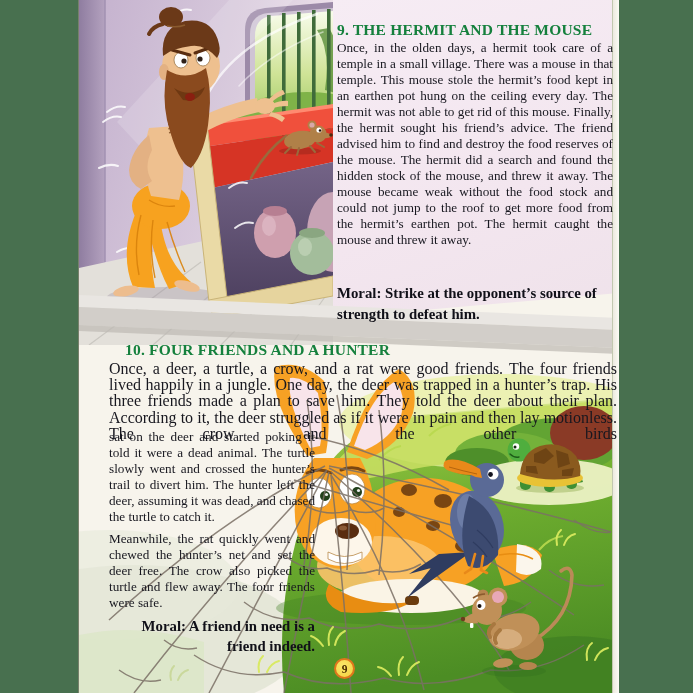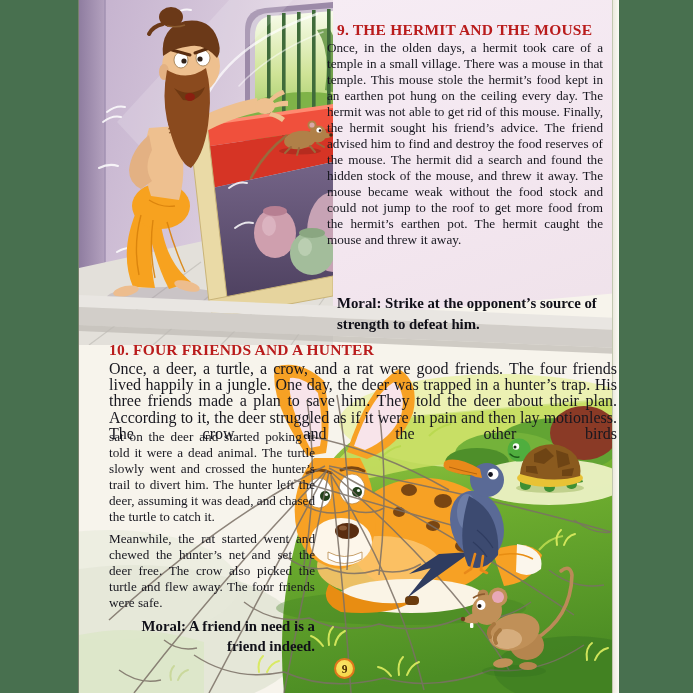--- a/index.html
+++ b/index.html
@@ -20,27 +20,27 @@
   svg{position:absolute;display:block;}
   #illus-top{left:0;top:0;}
   #illus-bottom{left:0;top:340px;}
   #ledge-band{left:0;top:285px;}
   .edge-strip{
     position:absolute;left:533px;top:0;width:7px;height:693px;
     background:linear-gradient(to right,#eceadf,#fcfbf5);
     border-left:1px solid #c2c8b0;box-sizing:border-box;
   }
   .txt{position:absolute;color:#17171f;}
-  .title{font-weight:bold;font-size:15.5px;color:#b91c1c;letter-spacing:.2px;white-space:nowrap;}
+  .title{font-weight:bold;font-size:15.5px;color:#15803d;letter-spacing:.2px;white-space:nowrap;}
   .body-text{font-size:13.2px;line-height:16px;text-align:justify;}
   .moral{font-weight:bold;font-size:14.8px;color:#101018;}
   #t9-title{left:258px;top:21px;}
-  #t9-body{left:248px;top:40px;width:276px;height:244px;overflow:hidden;}
-  #t9-moral{left:258px;top:293px;width:278px;line-height:21px;}
-  #t10-title{left:30px;top:341px;}
+  #t9-body{left:258px;top:40px;width:276px;height:244px;overflow:hidden;}
+  #t9-moral{left:258px;top:283px;width:278px;line-height:21px;}
+  #t10-title{left:46px;top:341px;}
   #t10-para1{left:30px;top:361px;width:508px;height:83px;overflow:hidden;
              font-size:16px;line-height:16.2px;text-align:justify;text-align-last:justify;}
   #t10-col{left:30px;top:429px;width:206px;}
   #t10-col p{margin:0;}
   #t10-para2{margin-top:6px !important;}
   #t10-moral{margin-top:5px !important;font-size:14.8px;line-height:20px;text-align:right;}
   .badge{
     position:absolute;left:255px;top:658px;width:21px;height:21px;border-radius:50%;
     background:radial-gradient(circle at 40% 35%,#fbe96a,#f3cf3e);
     border:2px solid #e0761c;box-sizing:border-box;
@@ -397,21 +397,21 @@
 
   <div id="t9-title" class="txt title">9. THE HERMIT AND THE MOUSE</div>
   <div id="t9-body" class="txt body-text">Once, in the olden days, a hermit took care of a temple in a small village. There was a mouse in that temple. This mouse stole the hermit’s food kept in an earthen pot hung on the ceiling every day. The hermit was not able to get rid of this mouse. Finally, the hermit sought his friend’s advice. The friend advised him to find and destroy the food reserves of the mouse. The hermit did a search and found the hidden stock of the mouse, and threw it away. The mouse became weak without the food stock and could not jump to the roof to get more food from the hermit’s earthen pot. The hermit caught the mouse and threw it away.</div>
   <div id="t9-moral" class="txt moral">Moral: Strike at the opponent’s source of strength to defeat him.</div>
 
   <div id="t10-title" class="txt title">10. FOUR FRIENDS AND A HUNTER</div>
   <div id="t10-para1" class="txt">Once, a deer, a turtle, a crow, and a rat were good friends. The four friends lived happily in a jungle. One day, the deer was trapped in a hunter’s trap. His three friends made a plan to save him. They told the deer about their plan. According to it, the deer struggled as if it were in pain and then lay motionless. The crow and the other birds</div>
 
   <div id="t10-col" class="txt">
     <p class="body-text">sat on the deer and started poking it told it were a dead animal. The turtle slowly went and crossed the hunter’s trail to divert him. The hunter left the deer, assuming it was dead, and chased the turtle to catch it.</p>
-    <p id="t10-para2" class="body-text">Meanwhile, the rat started went and chewed the hunter’s net and set the deer free. The crow also picked the turtle and flew away. The four friends were safe.</p>
+    <p id="t10-para2" class="body-text">Meanwhile, the rat quickly went and chewed the hunter’s net and set the deer free. The crow also picked the turtle and flew away. The four friends were safe.</p>
     <p id="t10-moral" class="moral">Moral: A friend in need is a friend indeed.</p>
   </div>
 
   <div class="badge">
     <span>9</span>
   </div>
 
 </div>
 
 </body></html>

